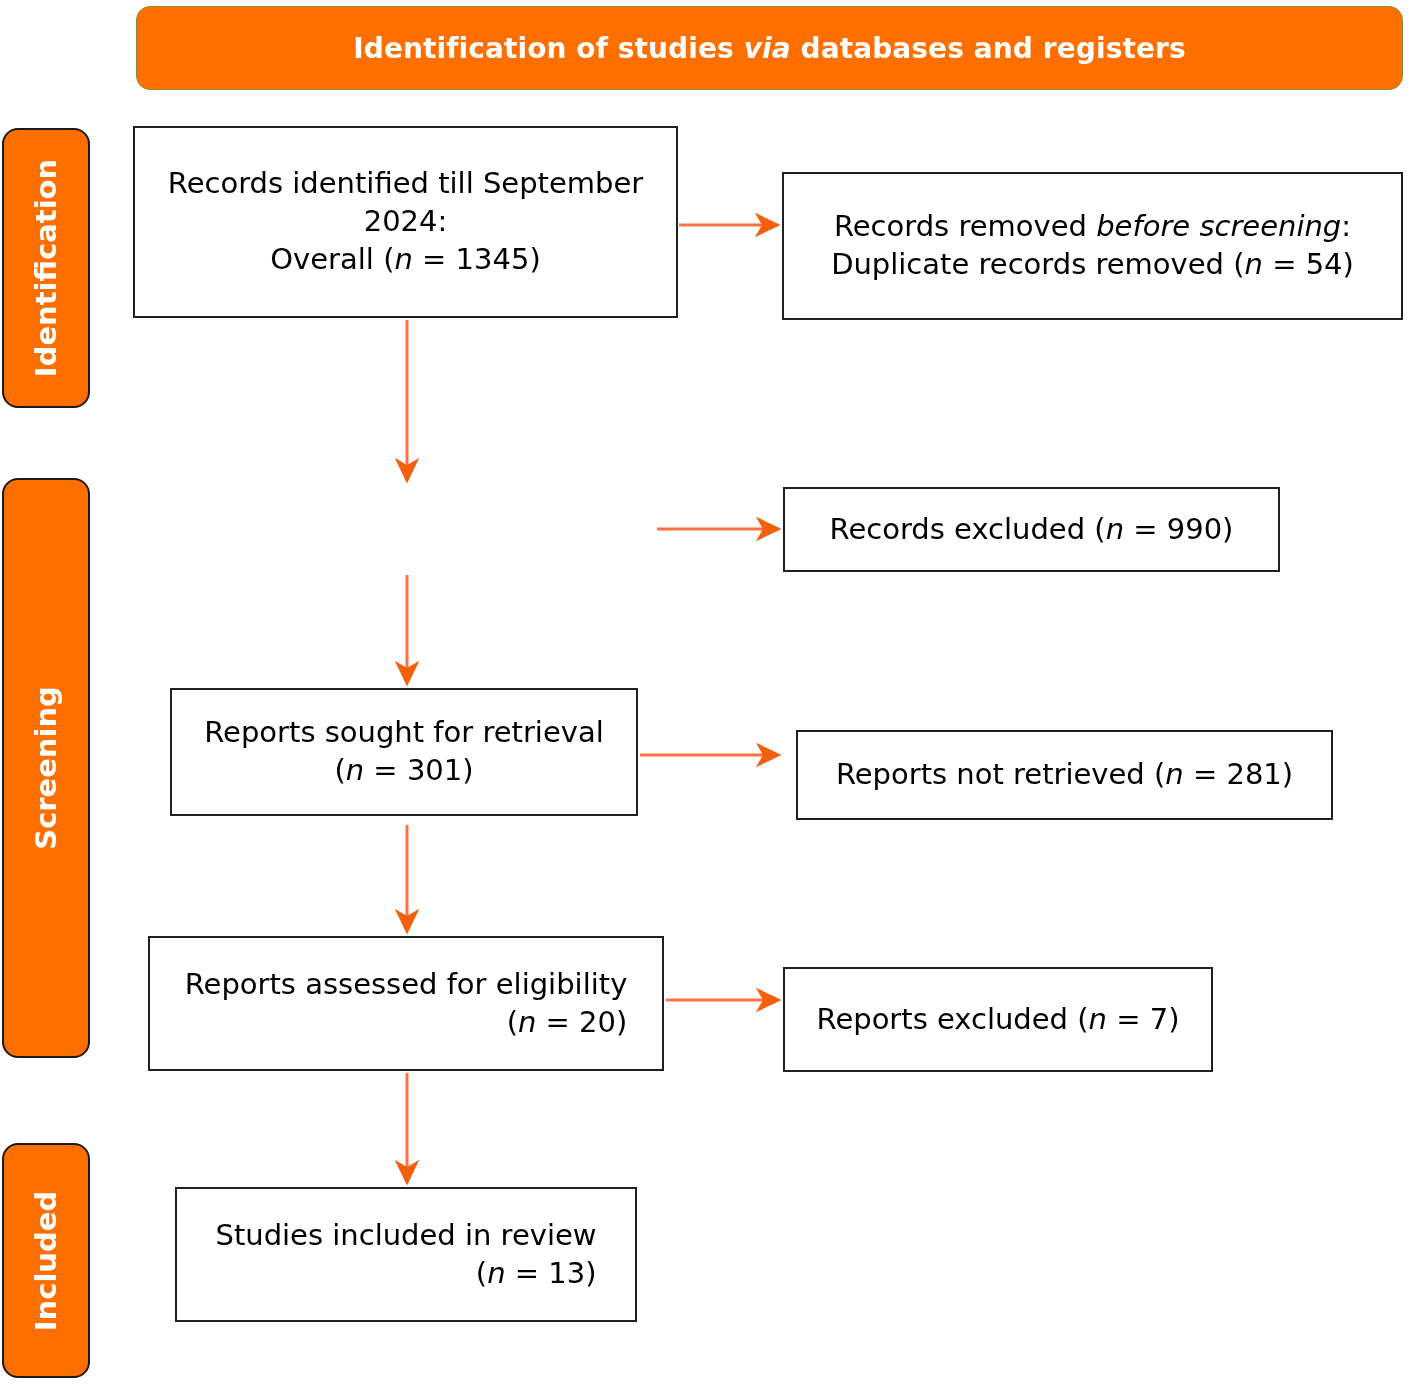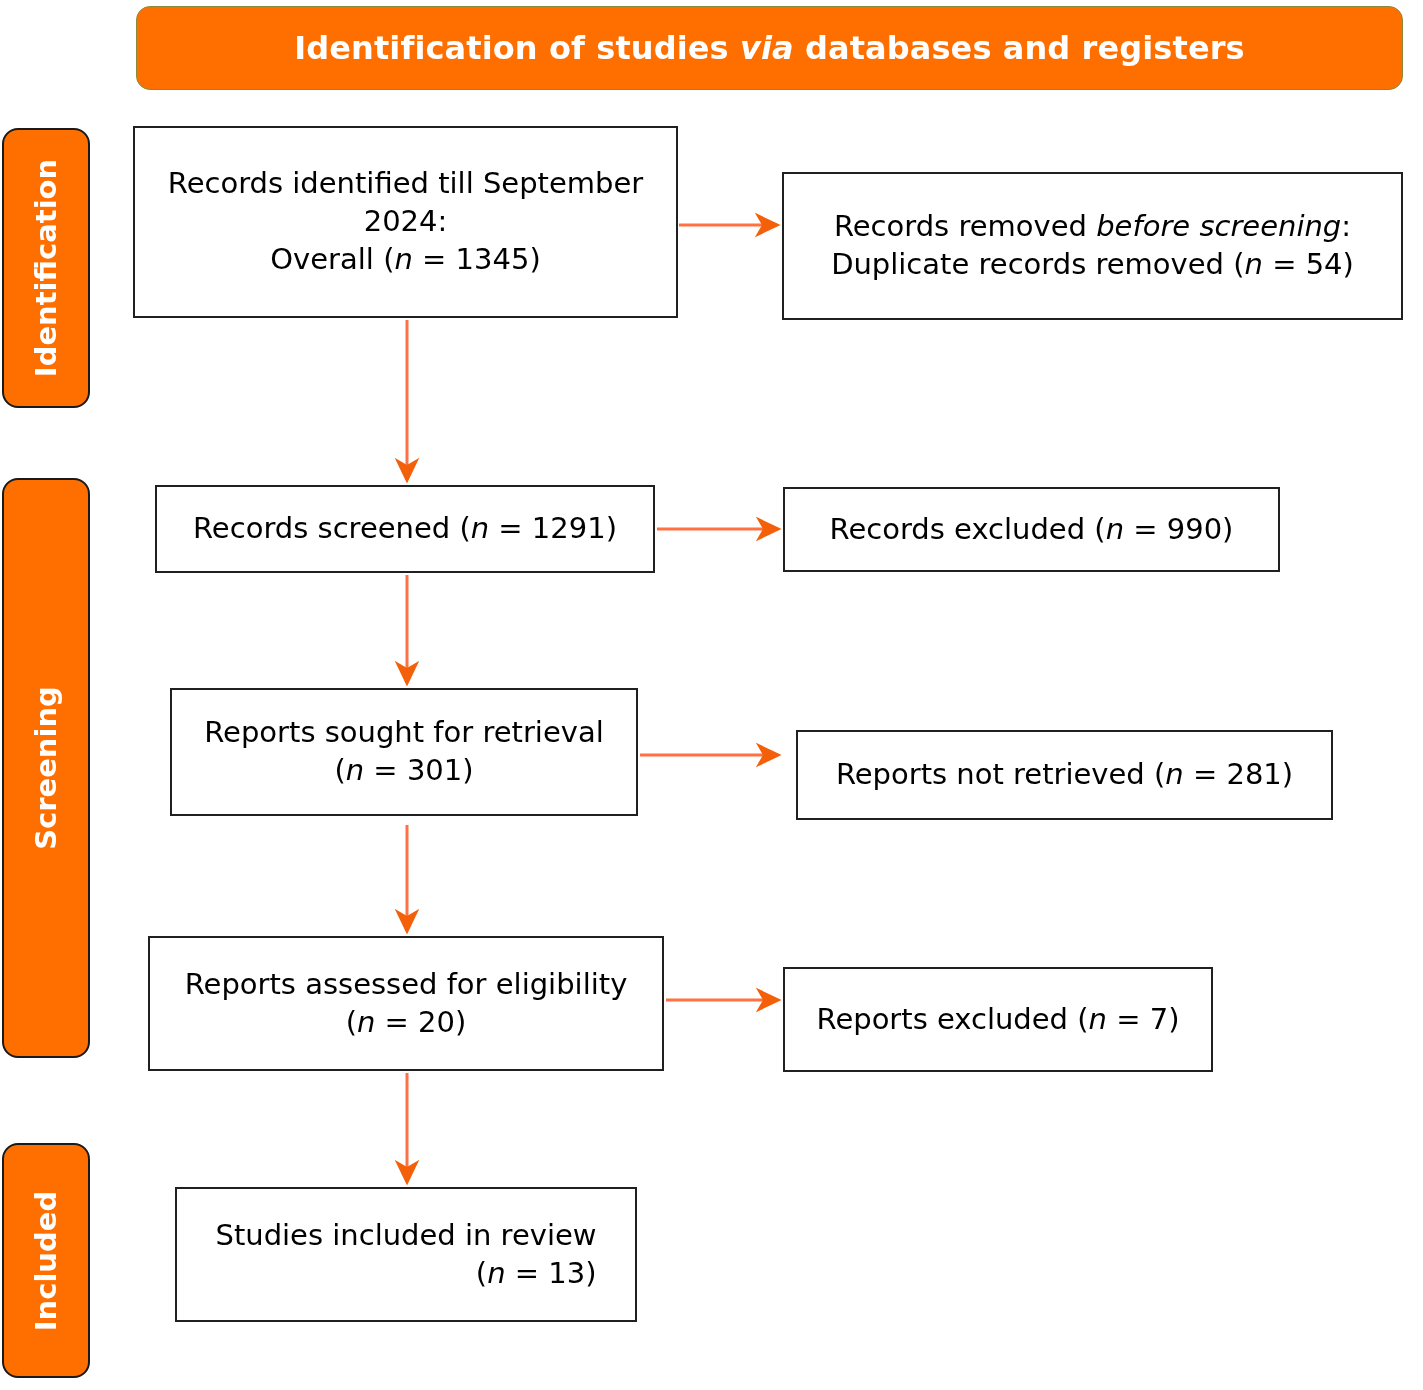--- a/index.html
+++ b/index.html
@@ -27,21 +27,21 @@
     width: 1267px;
     height: 84px;
     background: #ff6f00;
     border: 1px solid #8a8a3a;
     border-radius: 14px;
     display: flex;
     align-items: center;
     justify-content: center;
     color: #ffffff;
     font-weight: bold;
-    font-size: 32px;
+    font-size: 28px;
     letter-spacing: 0.1px;
     white-space: nowrap;
   }
   .header-banner .it { font-style: italic; }
 
   
   .stage-pill {
     position: absolute;
     background: #ff6f00;
     border: 2px solid #1a1a1a;
@@ -78,21 +78,21 @@
     line-height: 1.30;
     padding: 4px 10px;
   }
   .pbox .it { font-style: italic; }
   .pbox .n  { font-style: italic; }
 
   
   #box-identified { left: 133px; top: 126px;  width: 545px; height: 192px; }
   #box-screened   { left: 155px; top: 485px;  width: 500px; height: 88px;  }
   #box-sought     { left: 170px; top: 688px;  width: 468px; height: 128px; }
-  #box-assessed   { left: 148px; top: 936px;  width: 516px; height: 135px; }
+  #box-assessed   { left: 148px; top: 936px;  width: 516px; height: 135px; text-align: right; }
   #box-included   { left: 175px; top: 1187px; width: 462px; height: 135px; text-align: right; }
 
   
   #box-removed    { left: 782px; top: 152px;  width: 621px; height: 148px; margin-top: 20px; }
   #box-excluded1  { left: 783px; top: 487px;  width: 497px; height: 85px; text-align: right;  }
   #box-notretr    { left: 783px; top: 730px;  width: 537px; height: 90px; margin-left: 13px;  }
   #box-excluded2  { left: 783px; top: 967px;  width: 430px; height: 105px;  }
 
   
   #connectors {
@@ -165,25 +165,20 @@
   </svg>
 
   <div class="pbox" id="box-identified">
     <div>
       <span>Records identified till September</span>
       <span>2024:</span><br>
       <span>Overall (</span><span class="n">n</span><span> = 1345)</span>
     </div>
   </div>
 
-  <div class="pbox" id="box-screened">
-    <div>
-      <span>Records screened (</span><span class="n">n</span><span> = 1291)</span>
-    </div>
-  </div>
 
   <div class="pbox" id="box-sought">
     <div>
       <span>Reports sought for retrieval</span><br>
       <span>(</span><span class="n">n</span><span> = 301)</span>
     </div>
   </div>
 
   <div class="pbox" id="box-assessed">
     <div>

